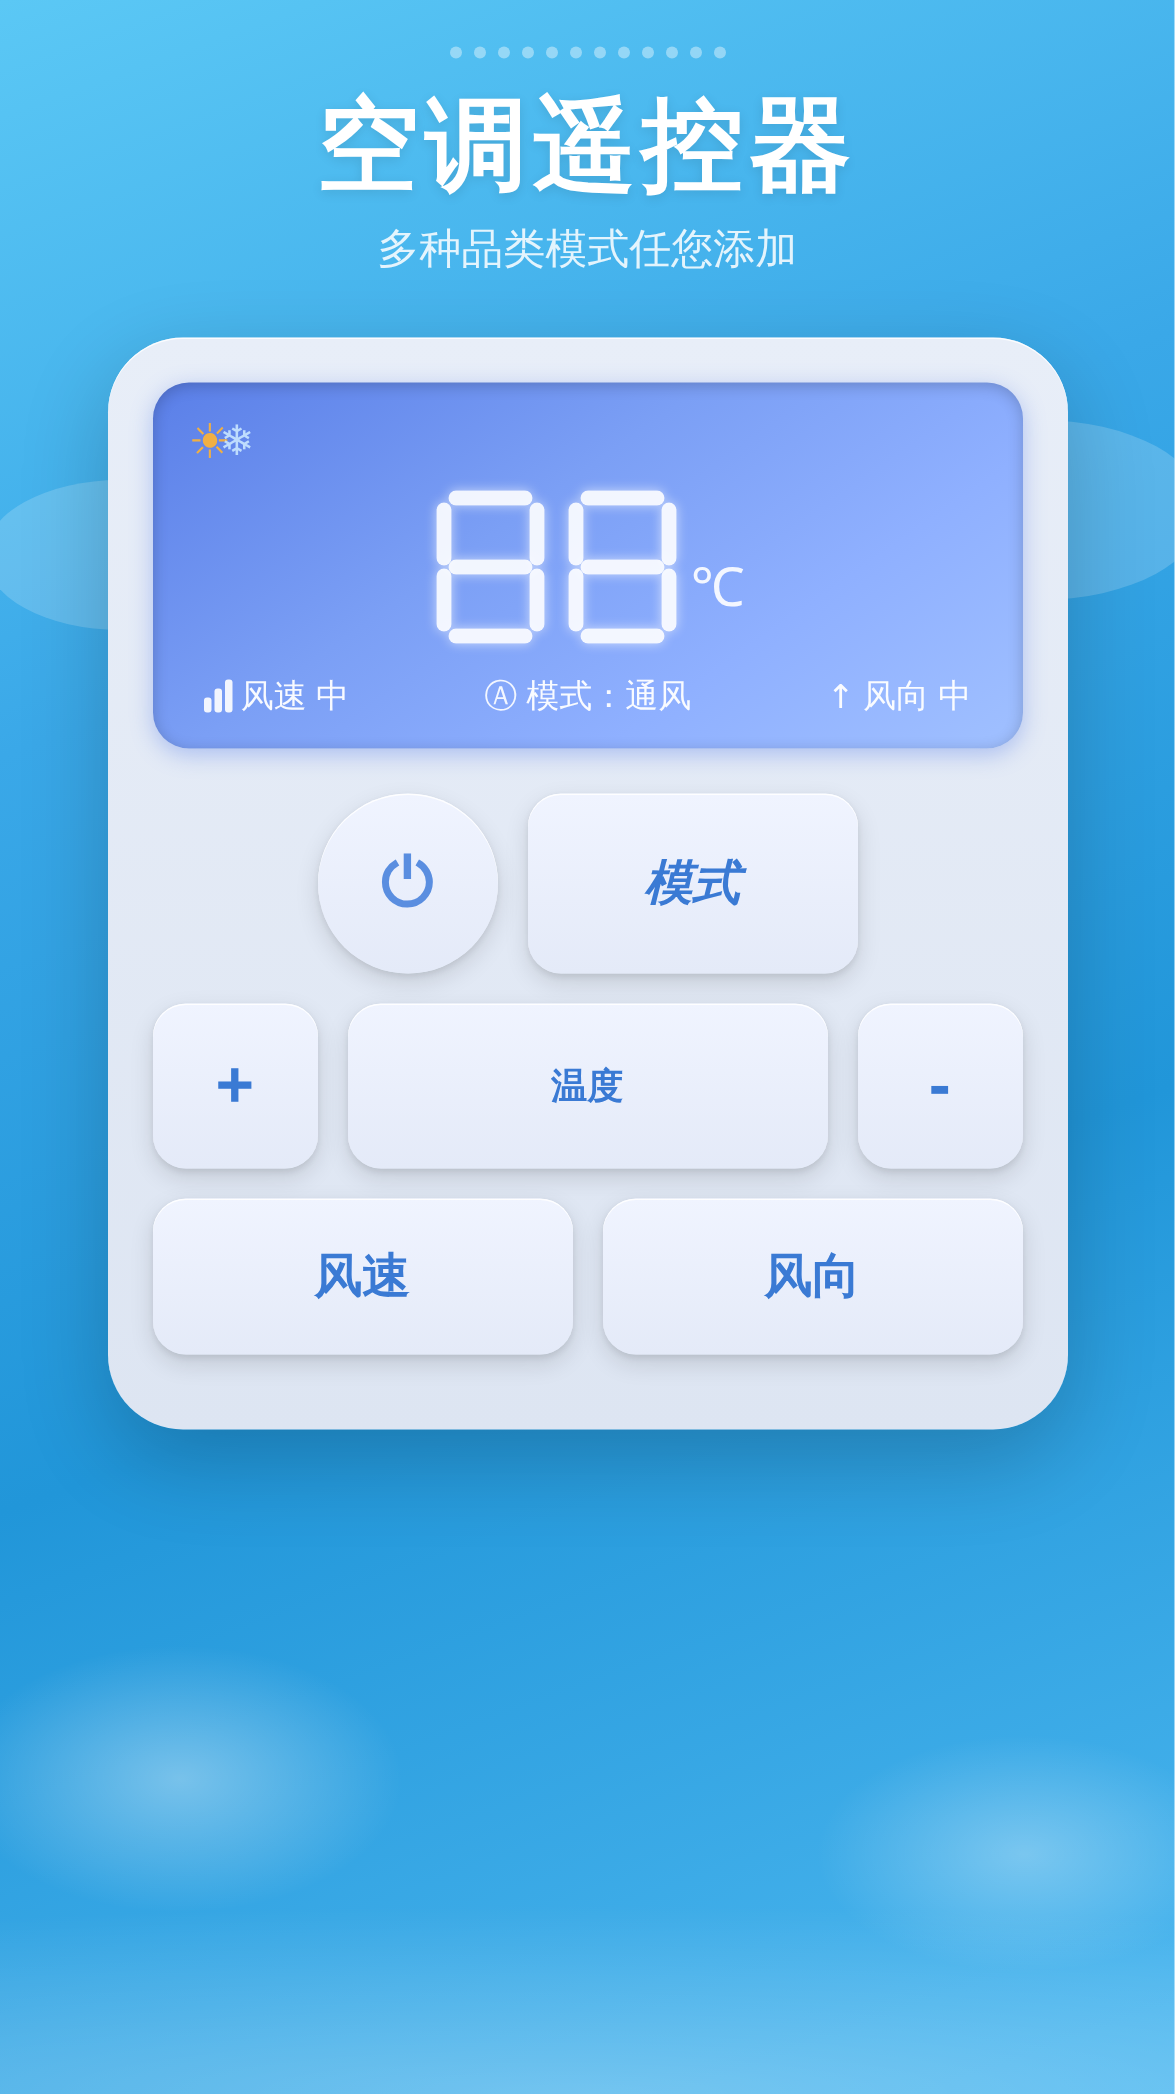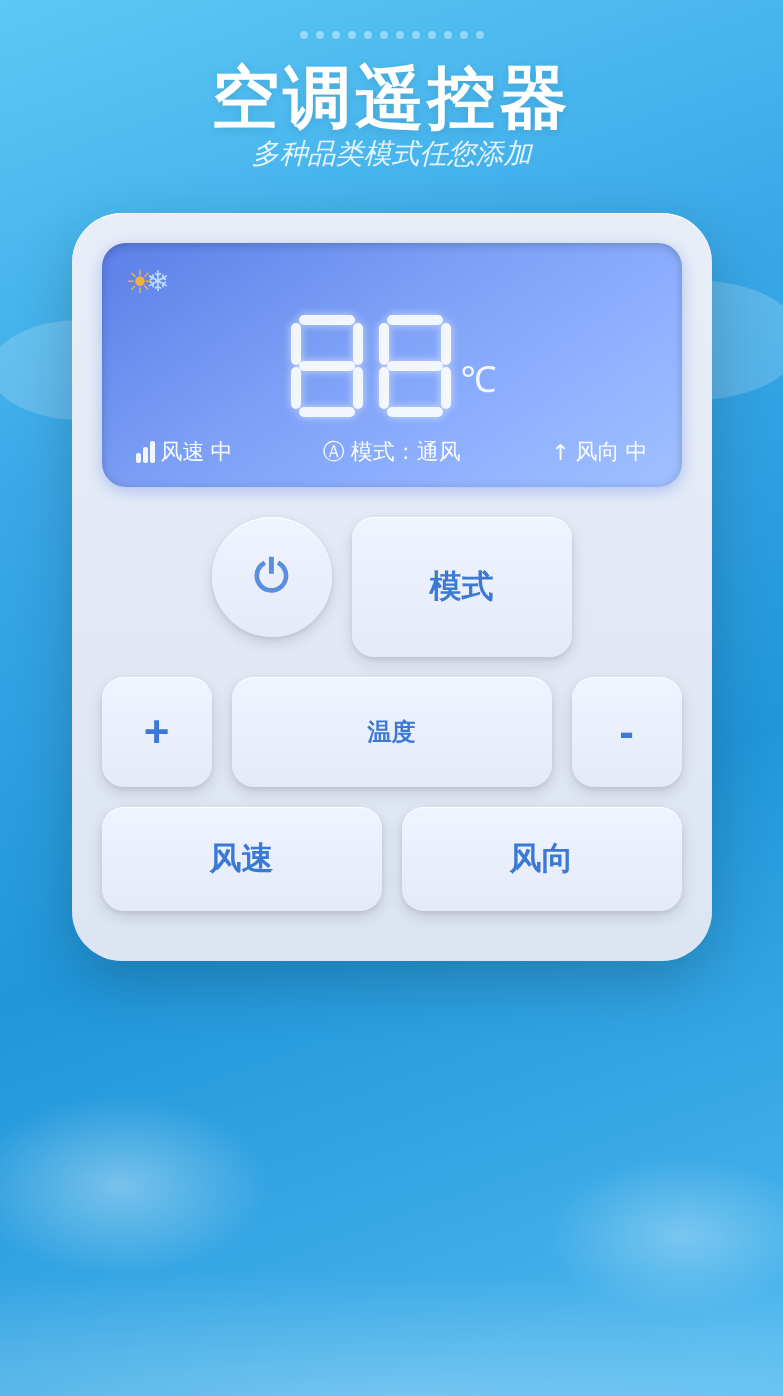--- a/index.html
+++ b/index.html
@@ -69,22 +69,22 @@
       font-weight: 800;
       color: white;
       letter-spacing: 4px;
       text-shadow: 0 2px 8px rgba(0,0,0,0.1);
       line-height: 1.1;
       text-align: right;
     }
     .sub-title {
       font-size: 28px;
       color: rgba(255,255,255,0.85);
+      margin-top: 12px;
       font-weight: 400;
-      font-style: italic;
     }
 
     
     .remote-body {
       margin-top: 40px;
       width: 640px;
       background: linear-gradient(180deg, #e8eef8 0%, #dde5f2 100%);
       border-radius: 50px;
       padding: 30px 30px 50px 30px;
       box-shadow: 0 20px 60px rgba(0,0,0,0.2), inset 0 1px 0 rgba(255,255,255,0.8);
@@ -223,21 +223,22 @@
       font-weight: 600;
     }
 
     .btn-power {
       width: 120px;
       height: 120px;
       border-radius: 60px;
     }
     .btn-mode {
       width: 220px;
-      height: 140px;
+      height: 120px;
+      font-style: italic;
     }
     .btn-wind {
       flex: 1;
       height: 104px;
     }
 
     .power-icon {
       font-size: 44px;
       color: #5a8ee0;
     }

